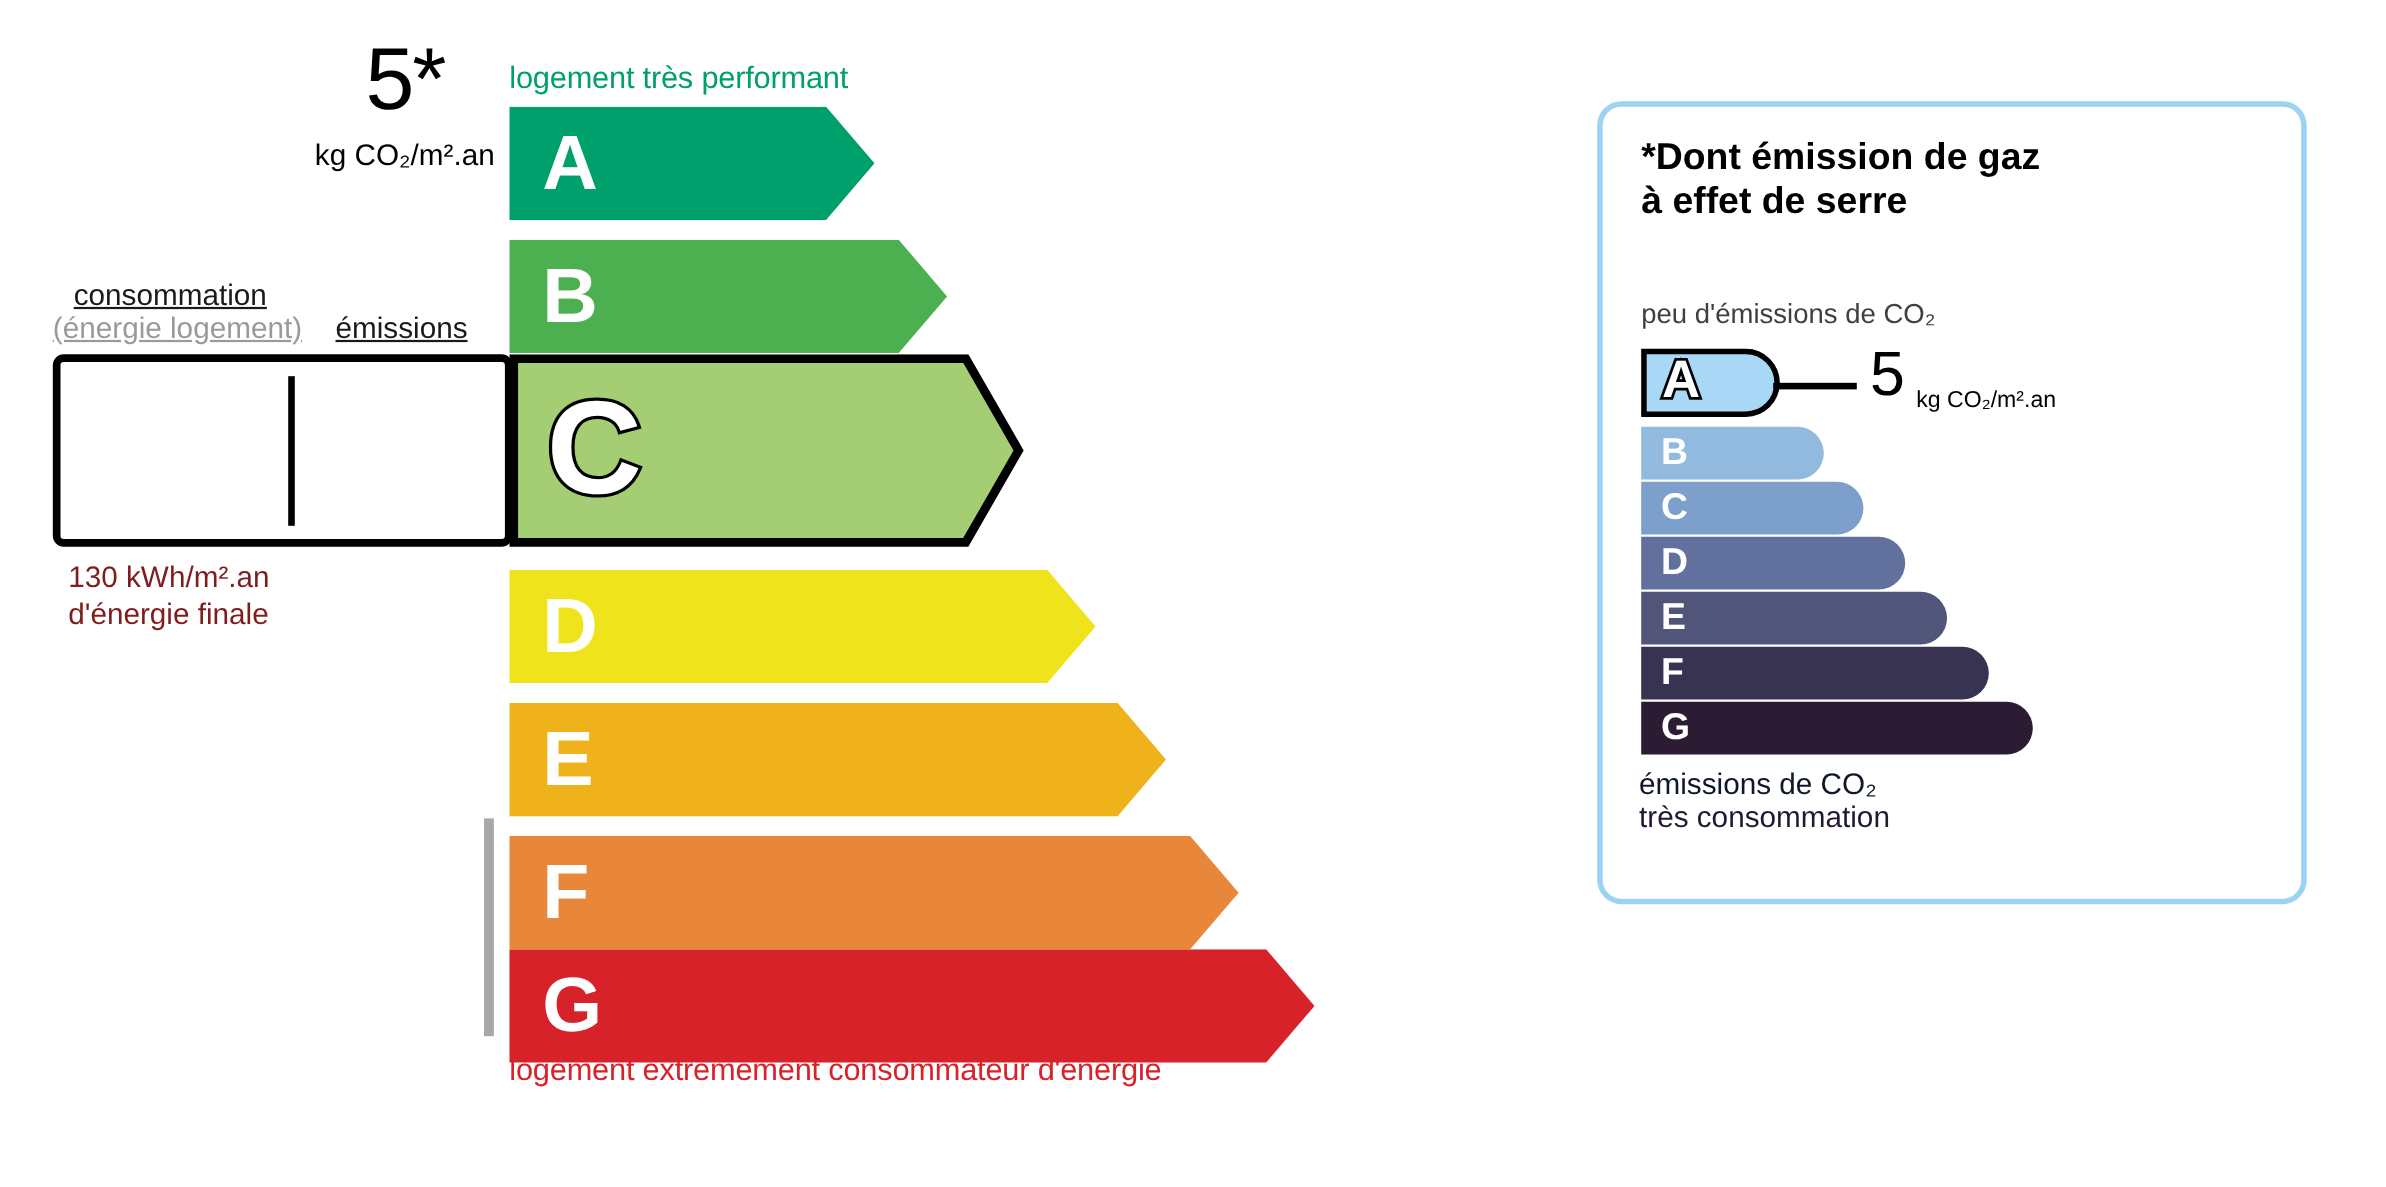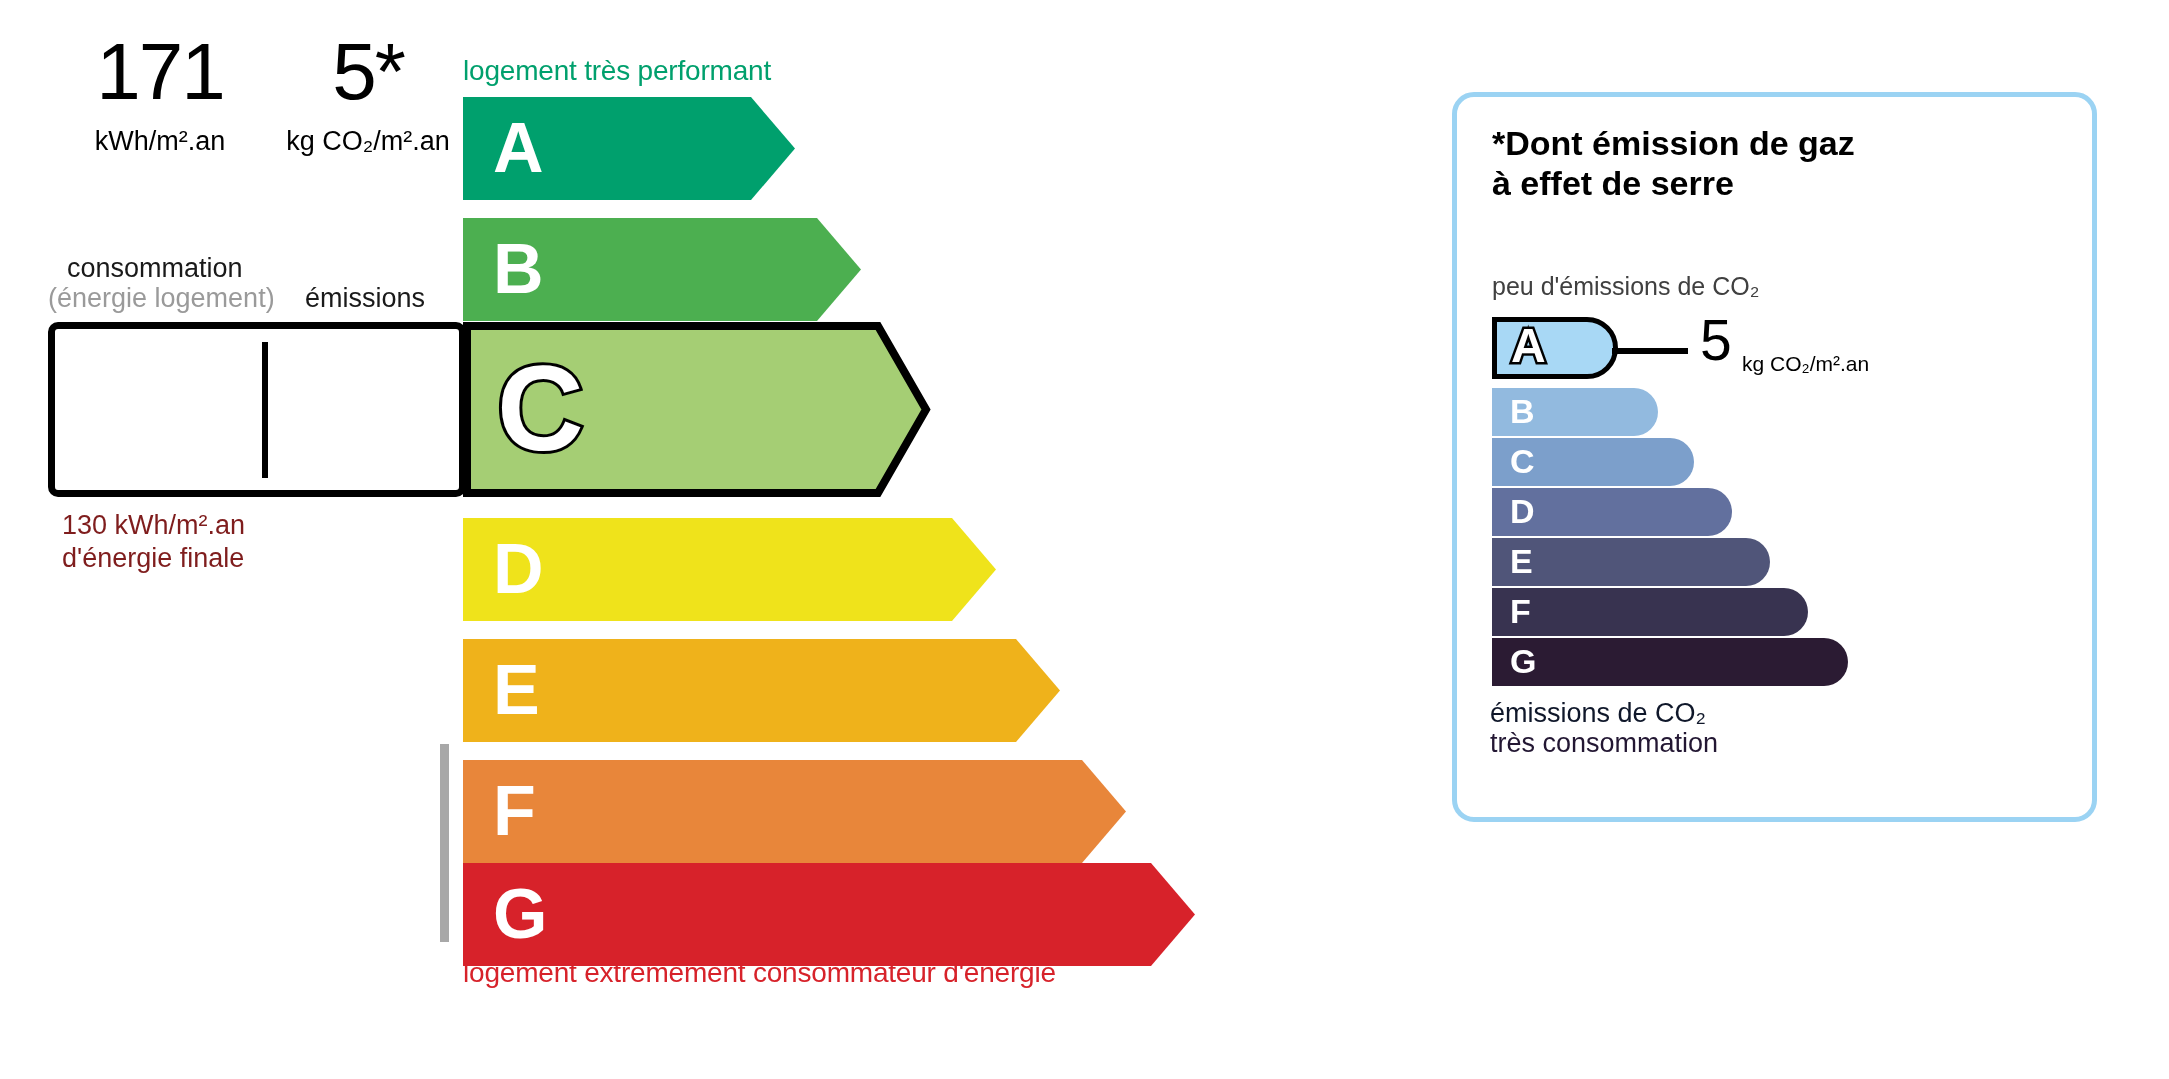--- a/index.html
+++ b/index.html
@@ -87,20 +87,21 @@
   .value-unit{
     position:absolute;left:0;right:0;top:126px;
     font-size:27px;color:#000;
     white-space:nowrap;
   }
 
   .header-label{
     position:absolute;
     font-size:27px;color:#1a1a1a;
     white-space:nowrap;
+    text-decoration:underline;
   }
   #lbl-consommation{left:67px;top:253px;}
   #lbl-energie-primaire{left:48px;top:283px;color:#9a9a9a;}
   #lbl-emissions{left:305px;top:283px;}
 
   .footnote{
     position:absolute;
     font-size:27px;color:#7f1d1d;
     white-space:nowrap;
   }
@@ -242,24 +243,20 @@
         <svg width="742" height="113" viewBox="0 0 742 113" style="position: absolute; left: 0px; top: 0px;">
           <path d="M0,0 L688,0 L732,51.5 L688,103 L0,103 Z" fill="#D7222A"></path>
         </svg>
         <div class="arrow-letter">G</div>
       </div>
     </div>
 
   <div id="value-box"></div>
   <div id="value-divider"></div>
 
-  <div class="value-cell" id="cell-consumption">
-    <div class="value-number">171</div>
-    <div class="value-unit">kWh/m².an</div>
-  </div>
 
   <div class="value-cell" id="cell-emission">
     <div class="value-number">5*</div>
     <div class="value-unit">kg CO₂/m².an</div>
   </div>
 
   <div class="header-label" id="lbl-consommation">consommation</div>
   <div class="header-label" id="lbl-energie-primaire">(énergie logement)</div>
   <div class="header-label" id="lbl-emissions">émissions</div>
 

